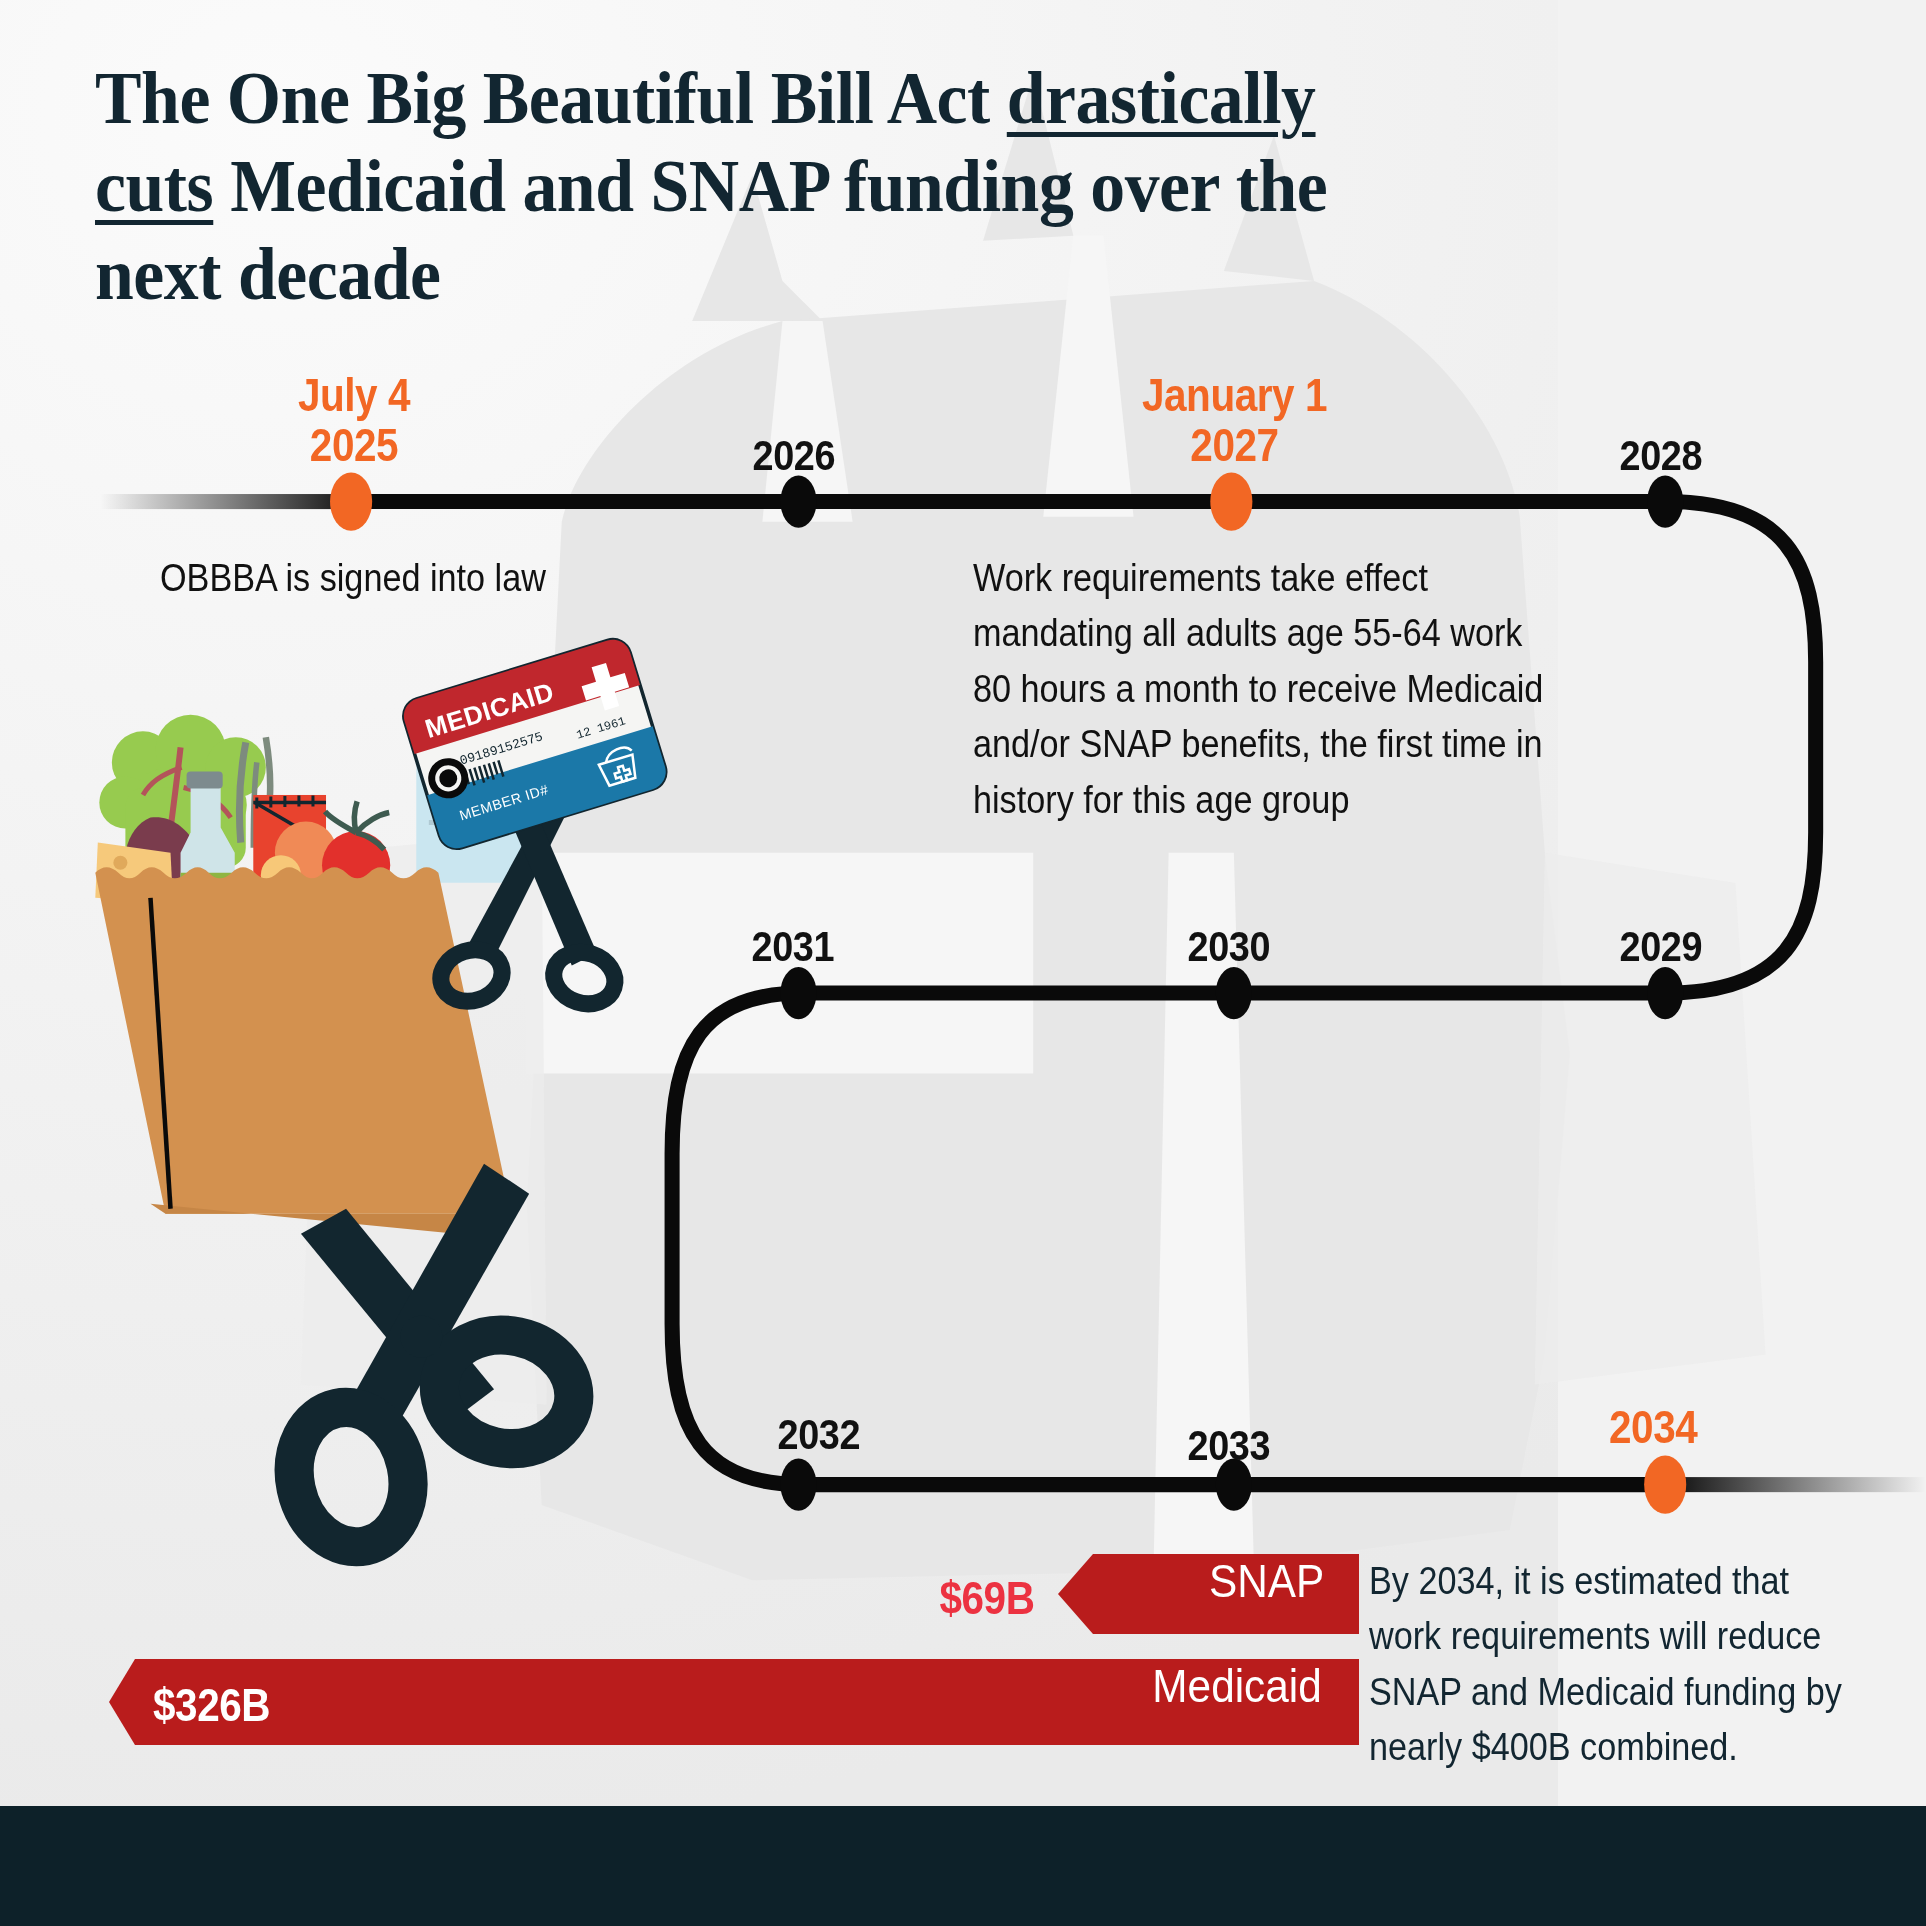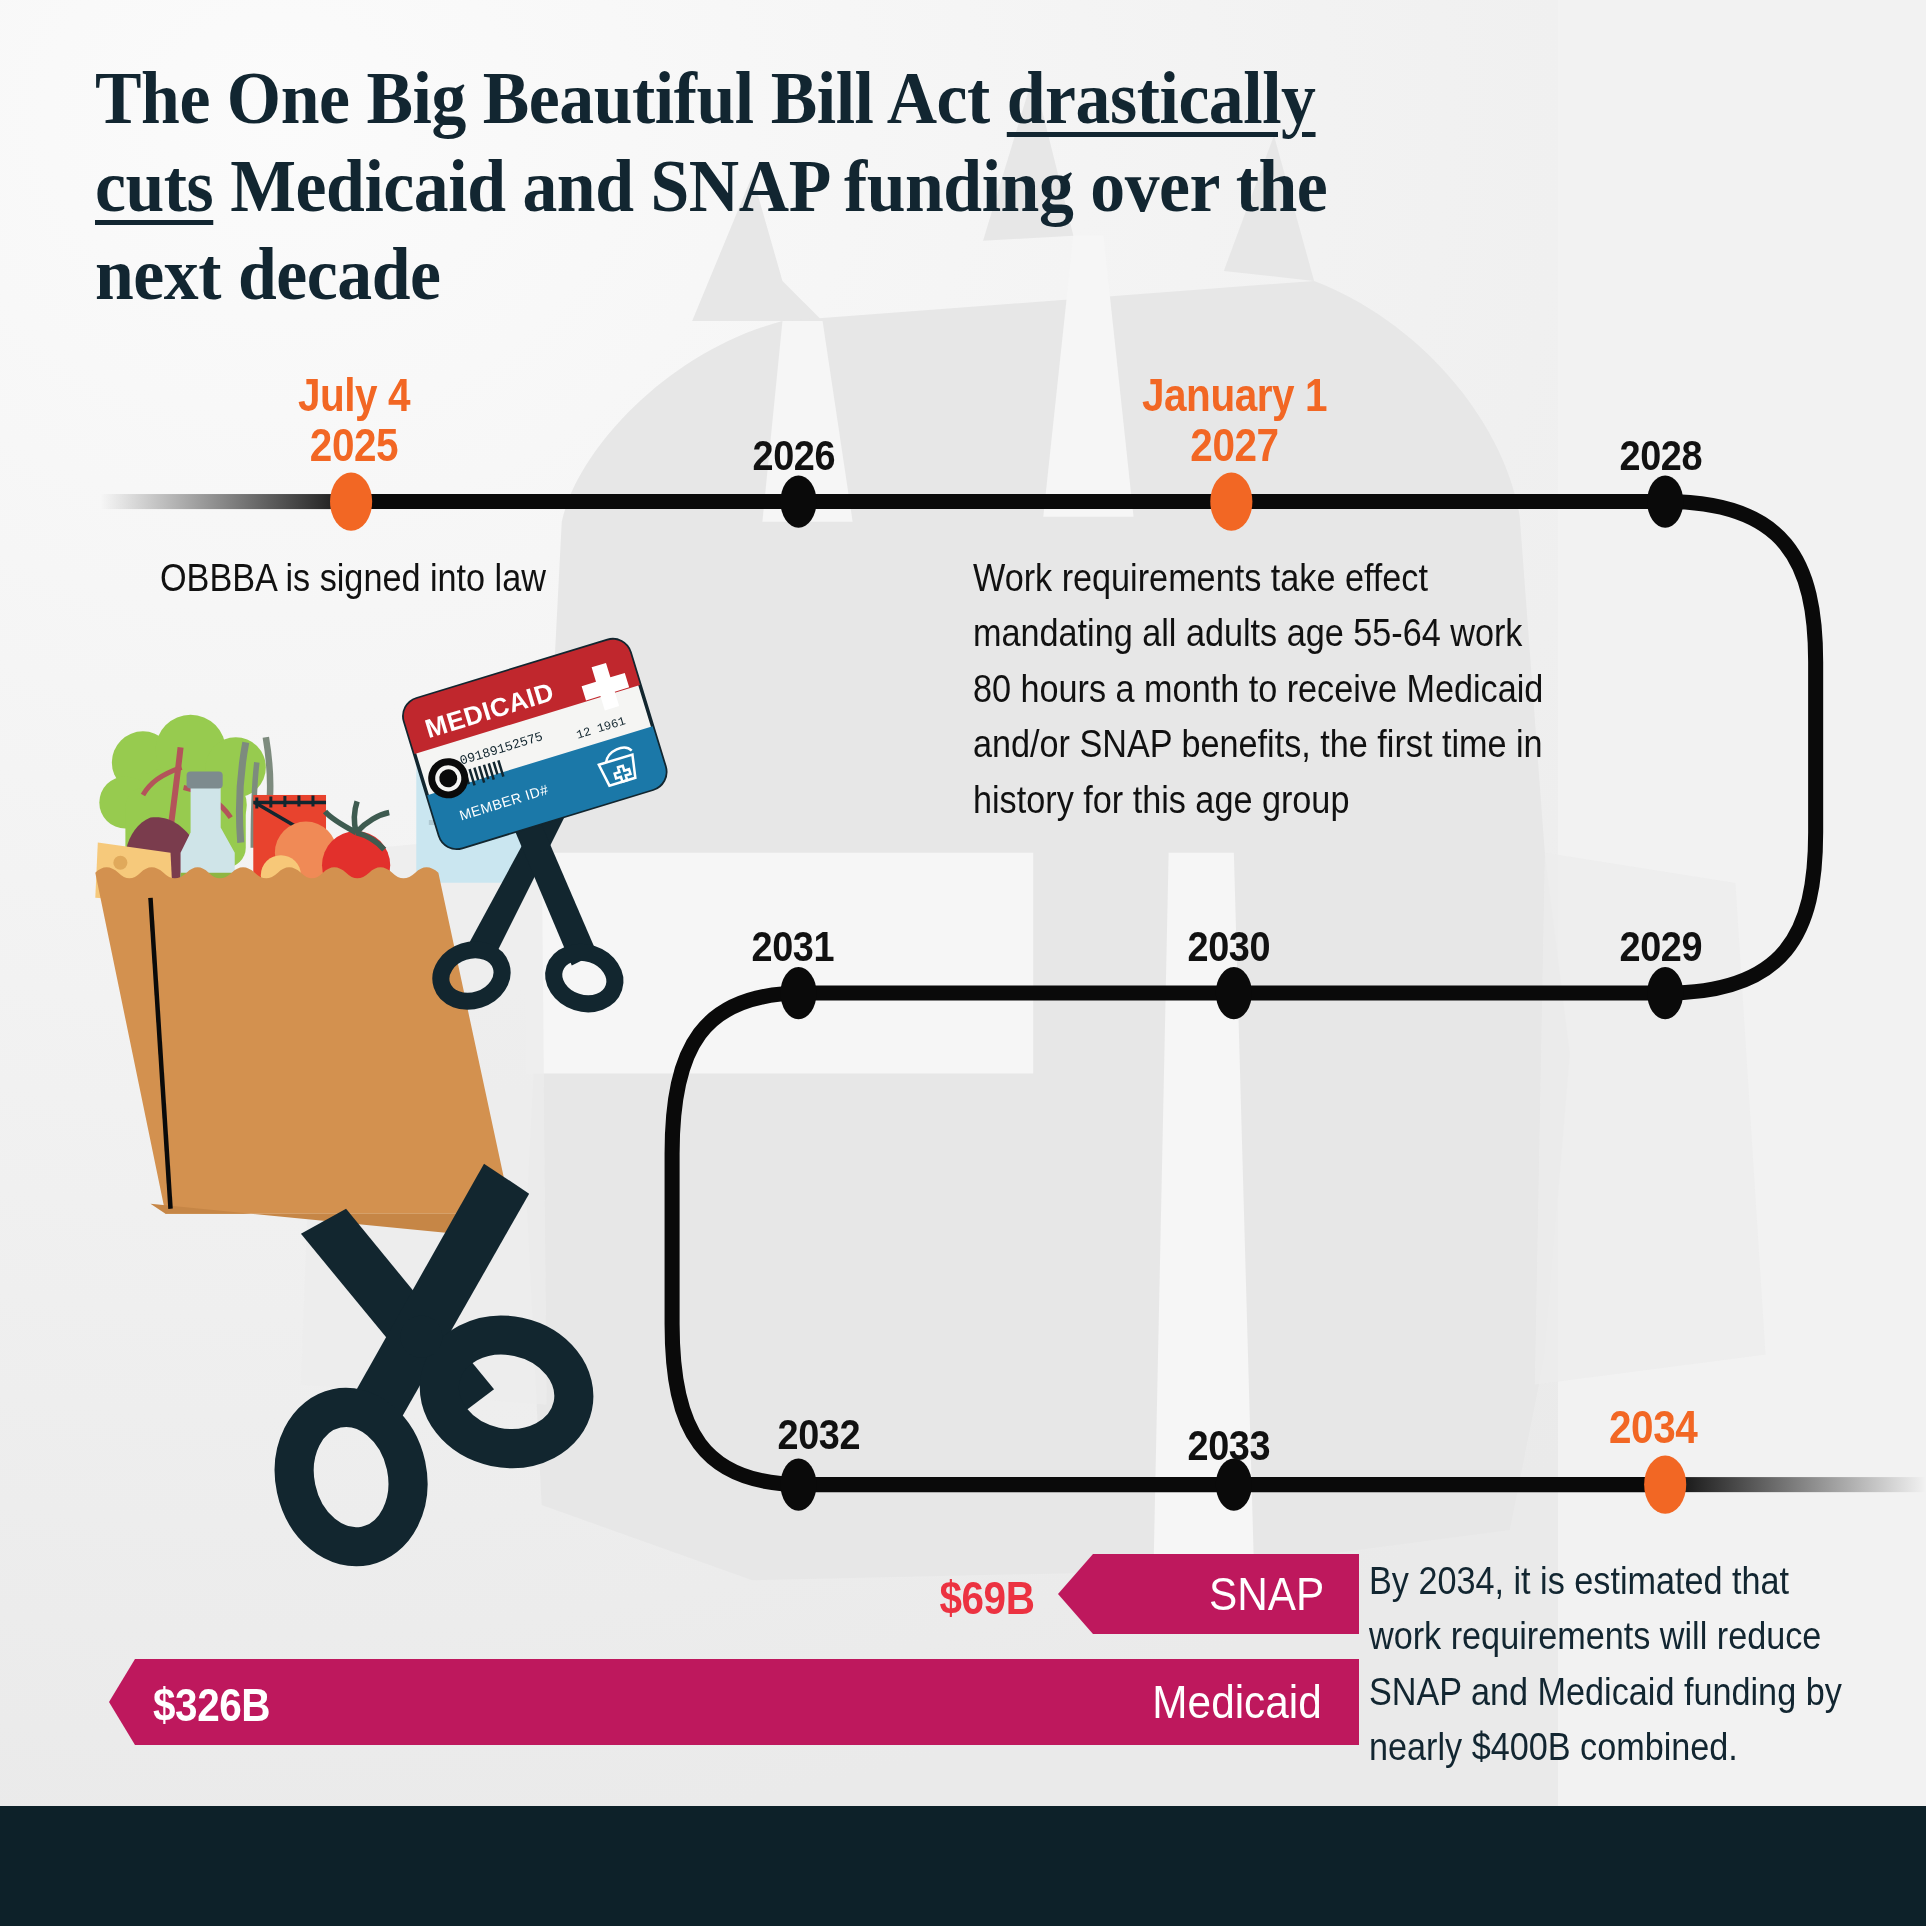--- a/index.html
+++ b/index.html
@@ -49,21 +49,21 @@
     position:absolute;
     font-family:"Liberation Sans", sans-serif;
     font-size:38px;line-height:1.46;color:#111;
     transform:scaleX(.90);transform-origin:left top;
     white-space:pre-line;
   }
   .body-copy.navy{color:#122631;}
 
   
   .bar{
-    position:absolute;background:#be185d;display:flex;align-items:center;justify-content:flex-end;
+    position:absolute;background:#b91c1c;display:flex;align-items:flex-start;justify-content:flex-end;
   }
   .bar-snap{
     left:1058px;top:1554px;width:301px;height:80px;
     clip-path:polygon(35px 0,100% 0,100% 100%,35px 100%,0 50%);
     padding-right:30px;box-sizing:border-box;
   }
   .bar-medicaid{
     left:109px;top:1659px;width:1250px;height:86px;
     clip-path:polygon(26px 0,100% 0,100% 100%,26px 100%,0 50%);
     padding-right:30px;box-sizing:border-box;

